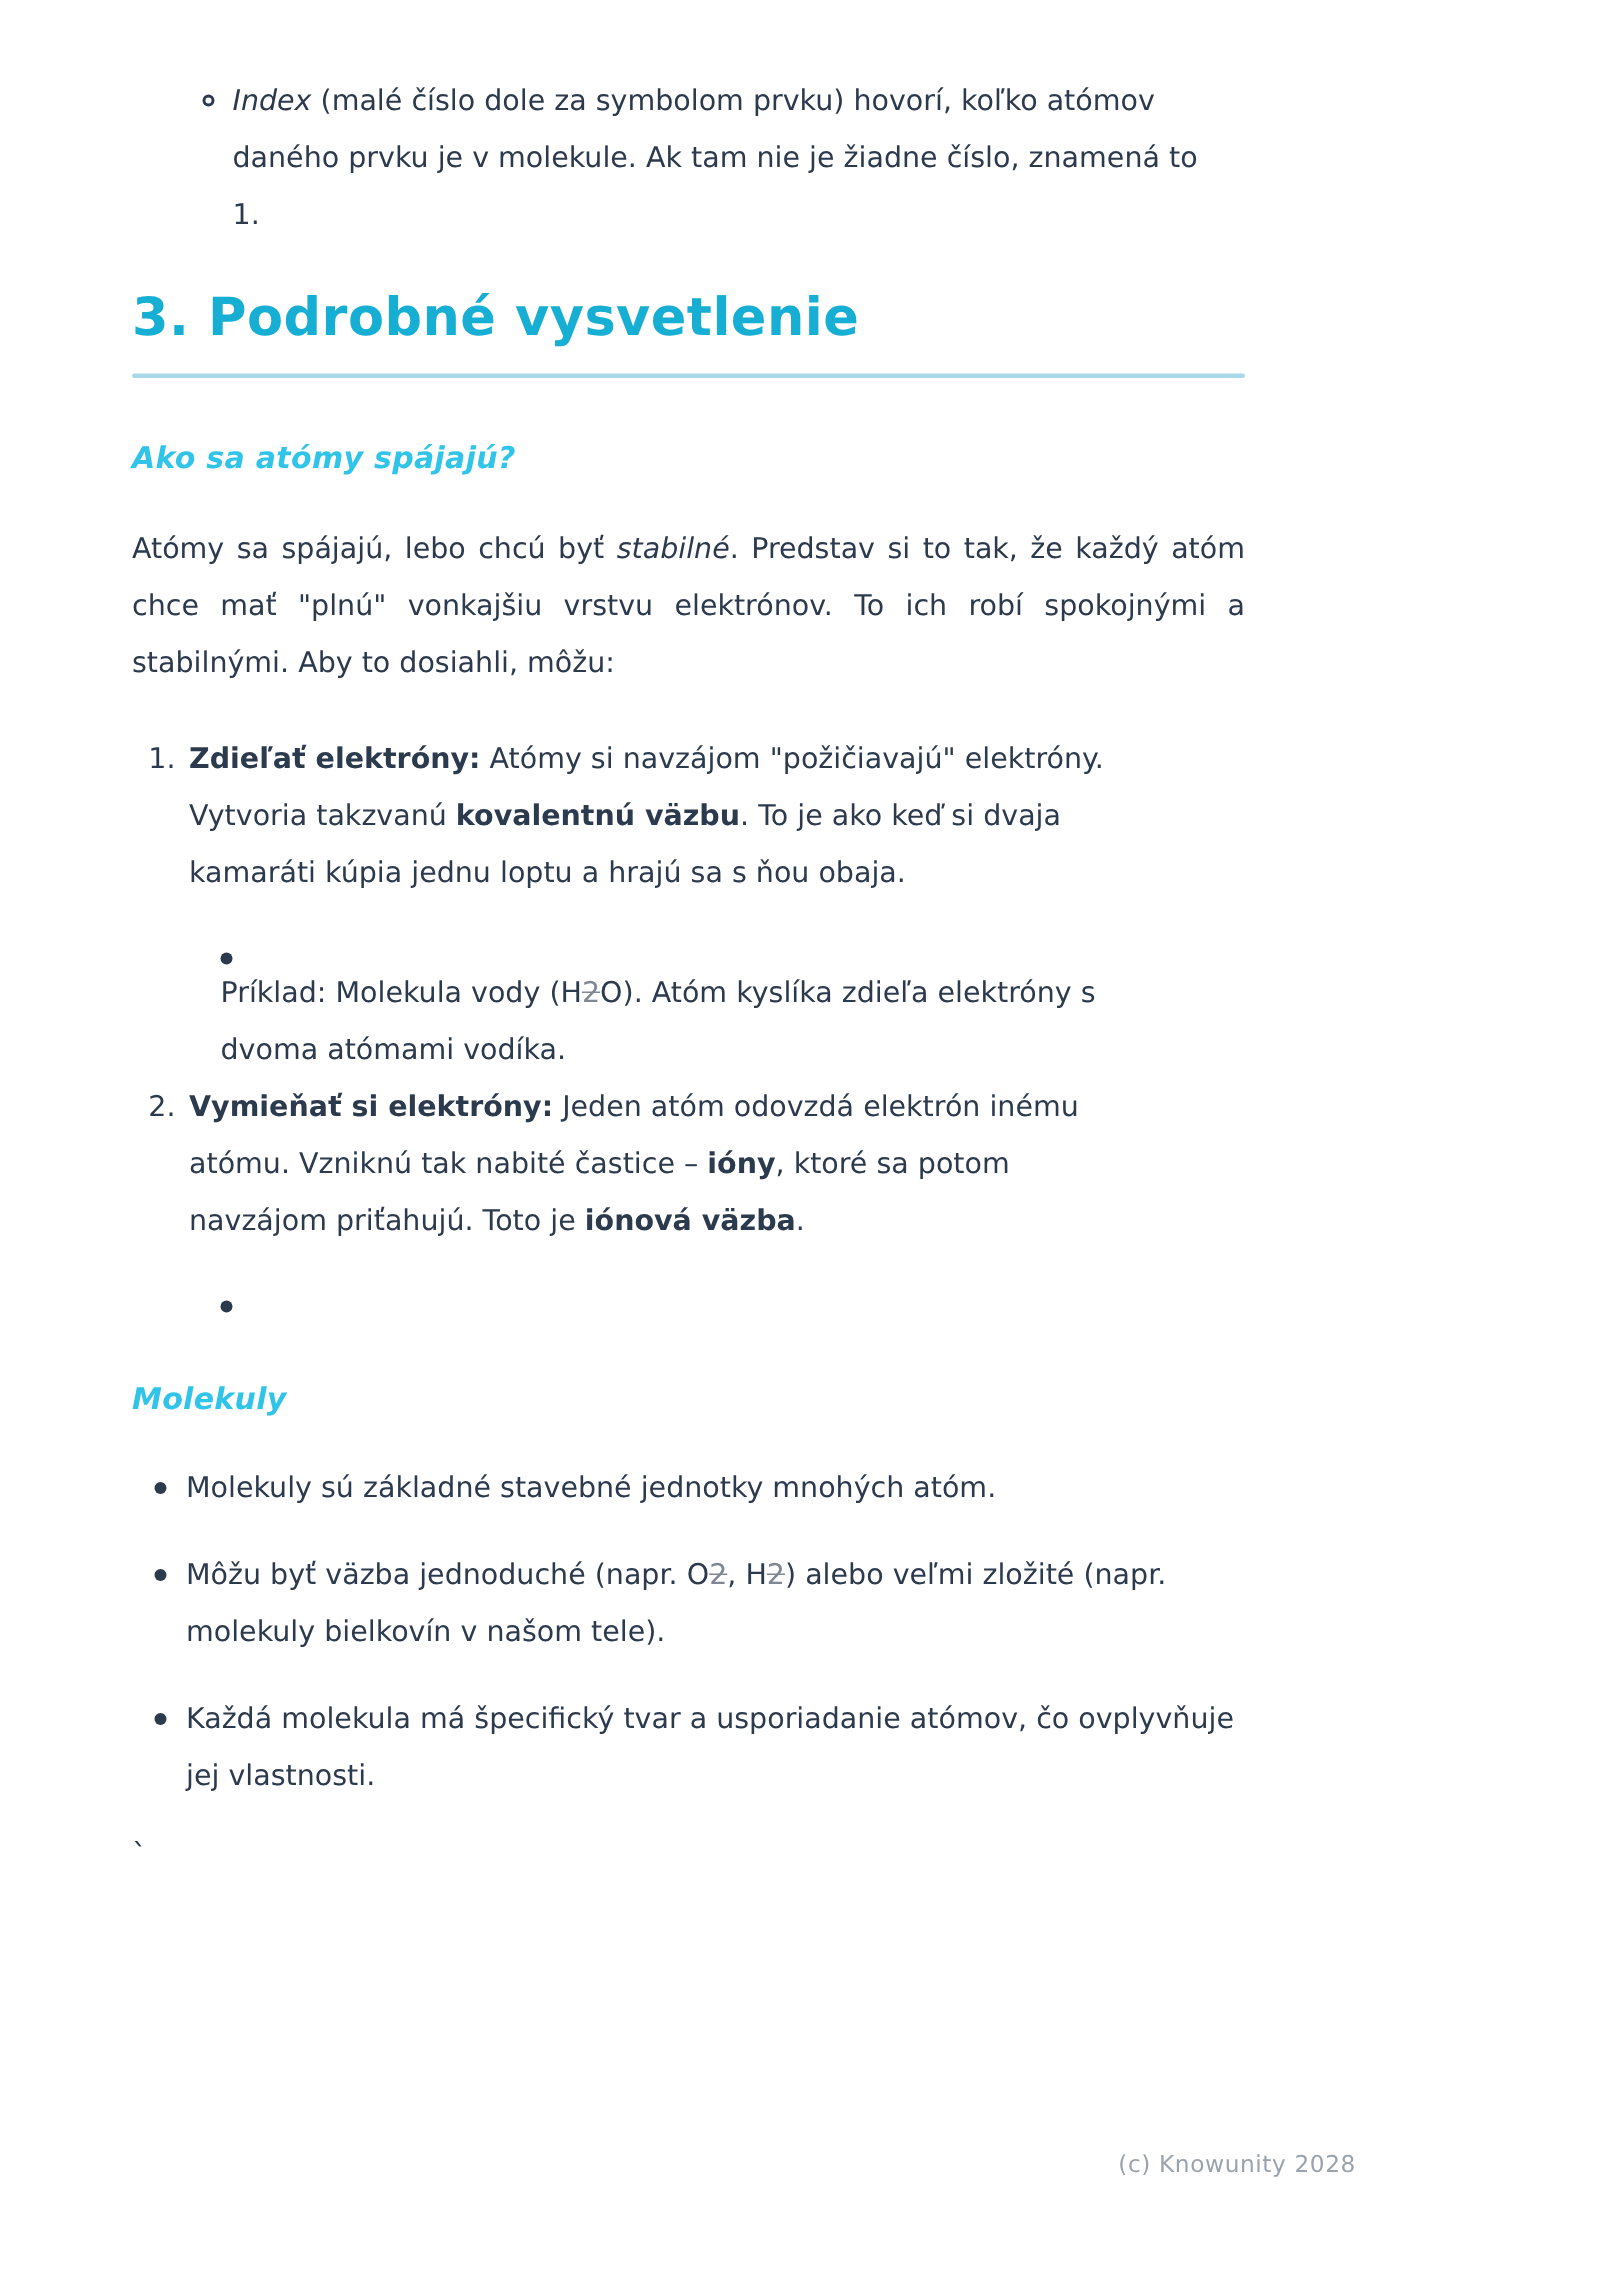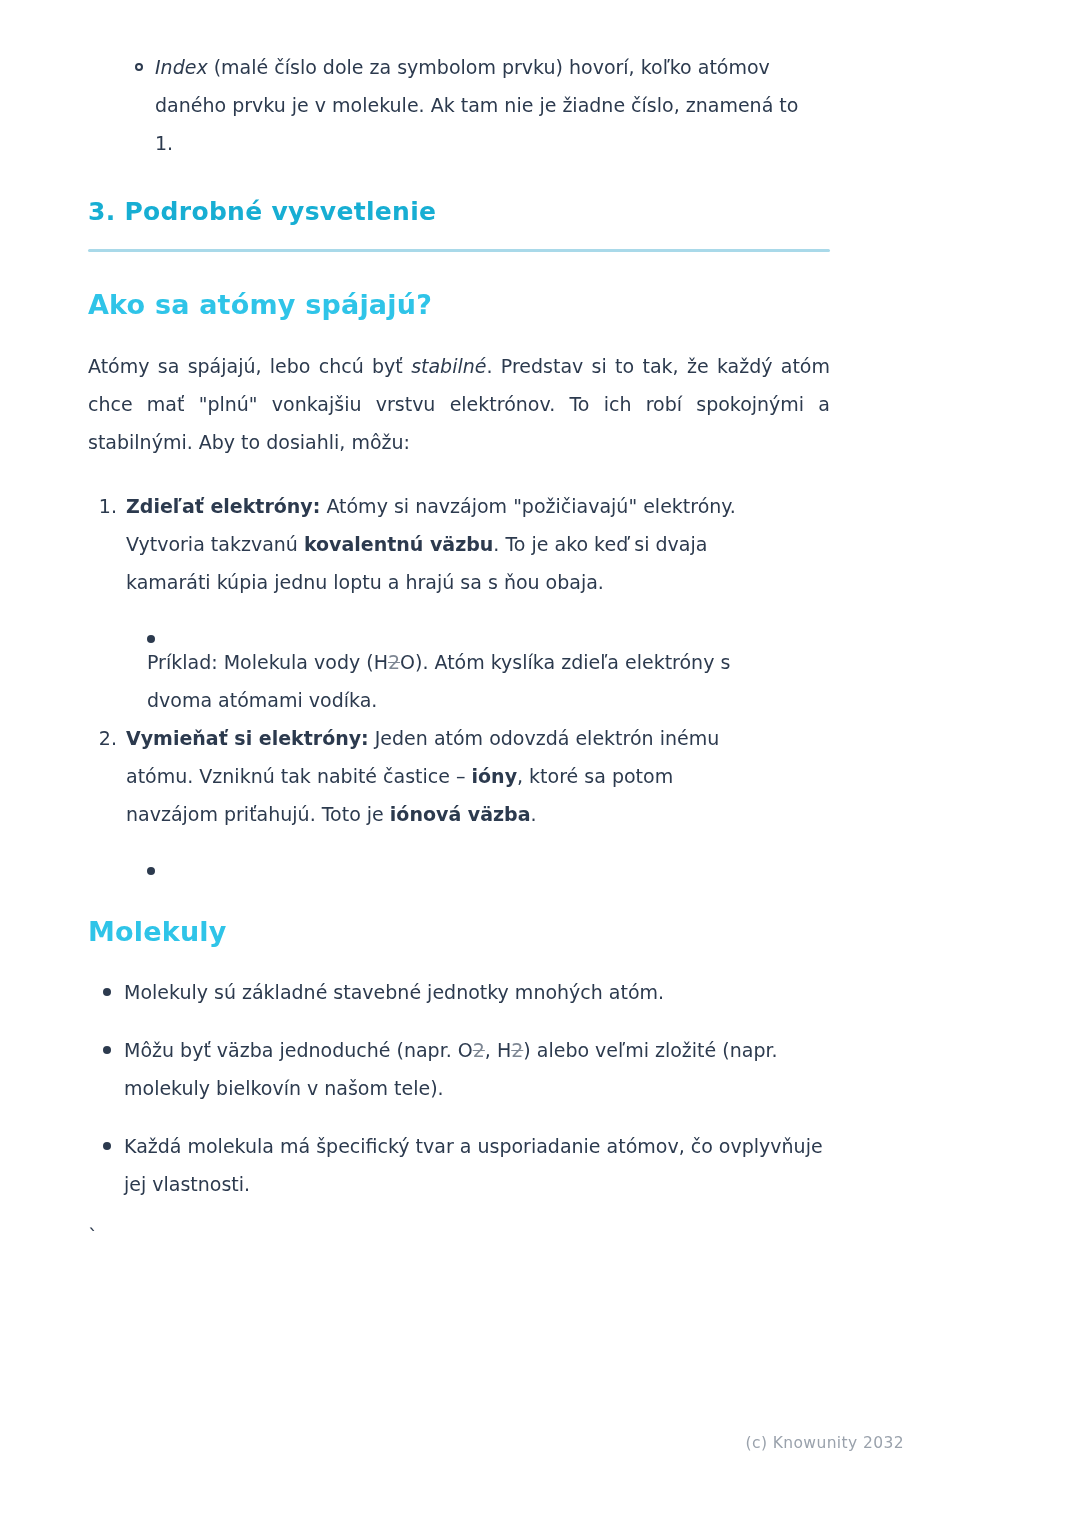--- a/index.html
+++ b/index.html
@@ -30,30 +30,30 @@
   
   .intro-item{display:flex;align-items:flex-start;}
   .circle-marker{
     flex:none;width:8px;height:8px;border:2px solid var(--text);
     border-radius:50%;margin:15px 12px 0 47px;
   }
   .intro-text{width:650px;}
   
   .h1{
     margin-top:28px;
-    font-size:25px;line-height:44px;font-weight:bold;
+    font-size:35px;line-height:44px;font-weight:bold;
     color:var(--h1);letter-spacing:0.3px;
   }
   .h-rule{
     margin-top:15px;height:3px;width:742px;
     background:var(--rule);border-radius:2px;
   }
   .h2{
-    font-size:27px;line-height:34px;font-weight:bold;
-    color:var(--h2);letter-spacing:0.2px;
+    font-size:20px;line-height:34px;font-weight:bold;
+    color:var(--h2);letter-spacing:0.2px;font-style:italic;
   }
   .h2-atoms{margin-top:36px;}
   .h2-molecules{margin-top:40px;}
   .lead{margin-top:25px;text-align:justify;width:742px;}
   
   .ol{margin-top:26px;}
   .ol-item{display:flex;align-items:flex-start;}
   .ol-num{flex:none;width:22px;text-align:right;margin-right:9px;margin-left:7px;}
   .ol-body{width:645px;}
   
@@ -142,15 +142,15 @@
       <div class="b1-item">
         <span class="dot-marker"></span>
         <div class="b1-text"><span>Každá molekula má špecifický tvar a usporiadanie atómov, čo ovplyvňuje jej vlastnosti.</span></div>
       </div>
     </div>
 
     <div class="stray">`</div>
 
   </div>
 
-  <div class="footer">(c) Knowunity 2032</div>
+  <div class="footer">(c) Knowunity 2028</div>
 
 </div>
 
 </body></html>

